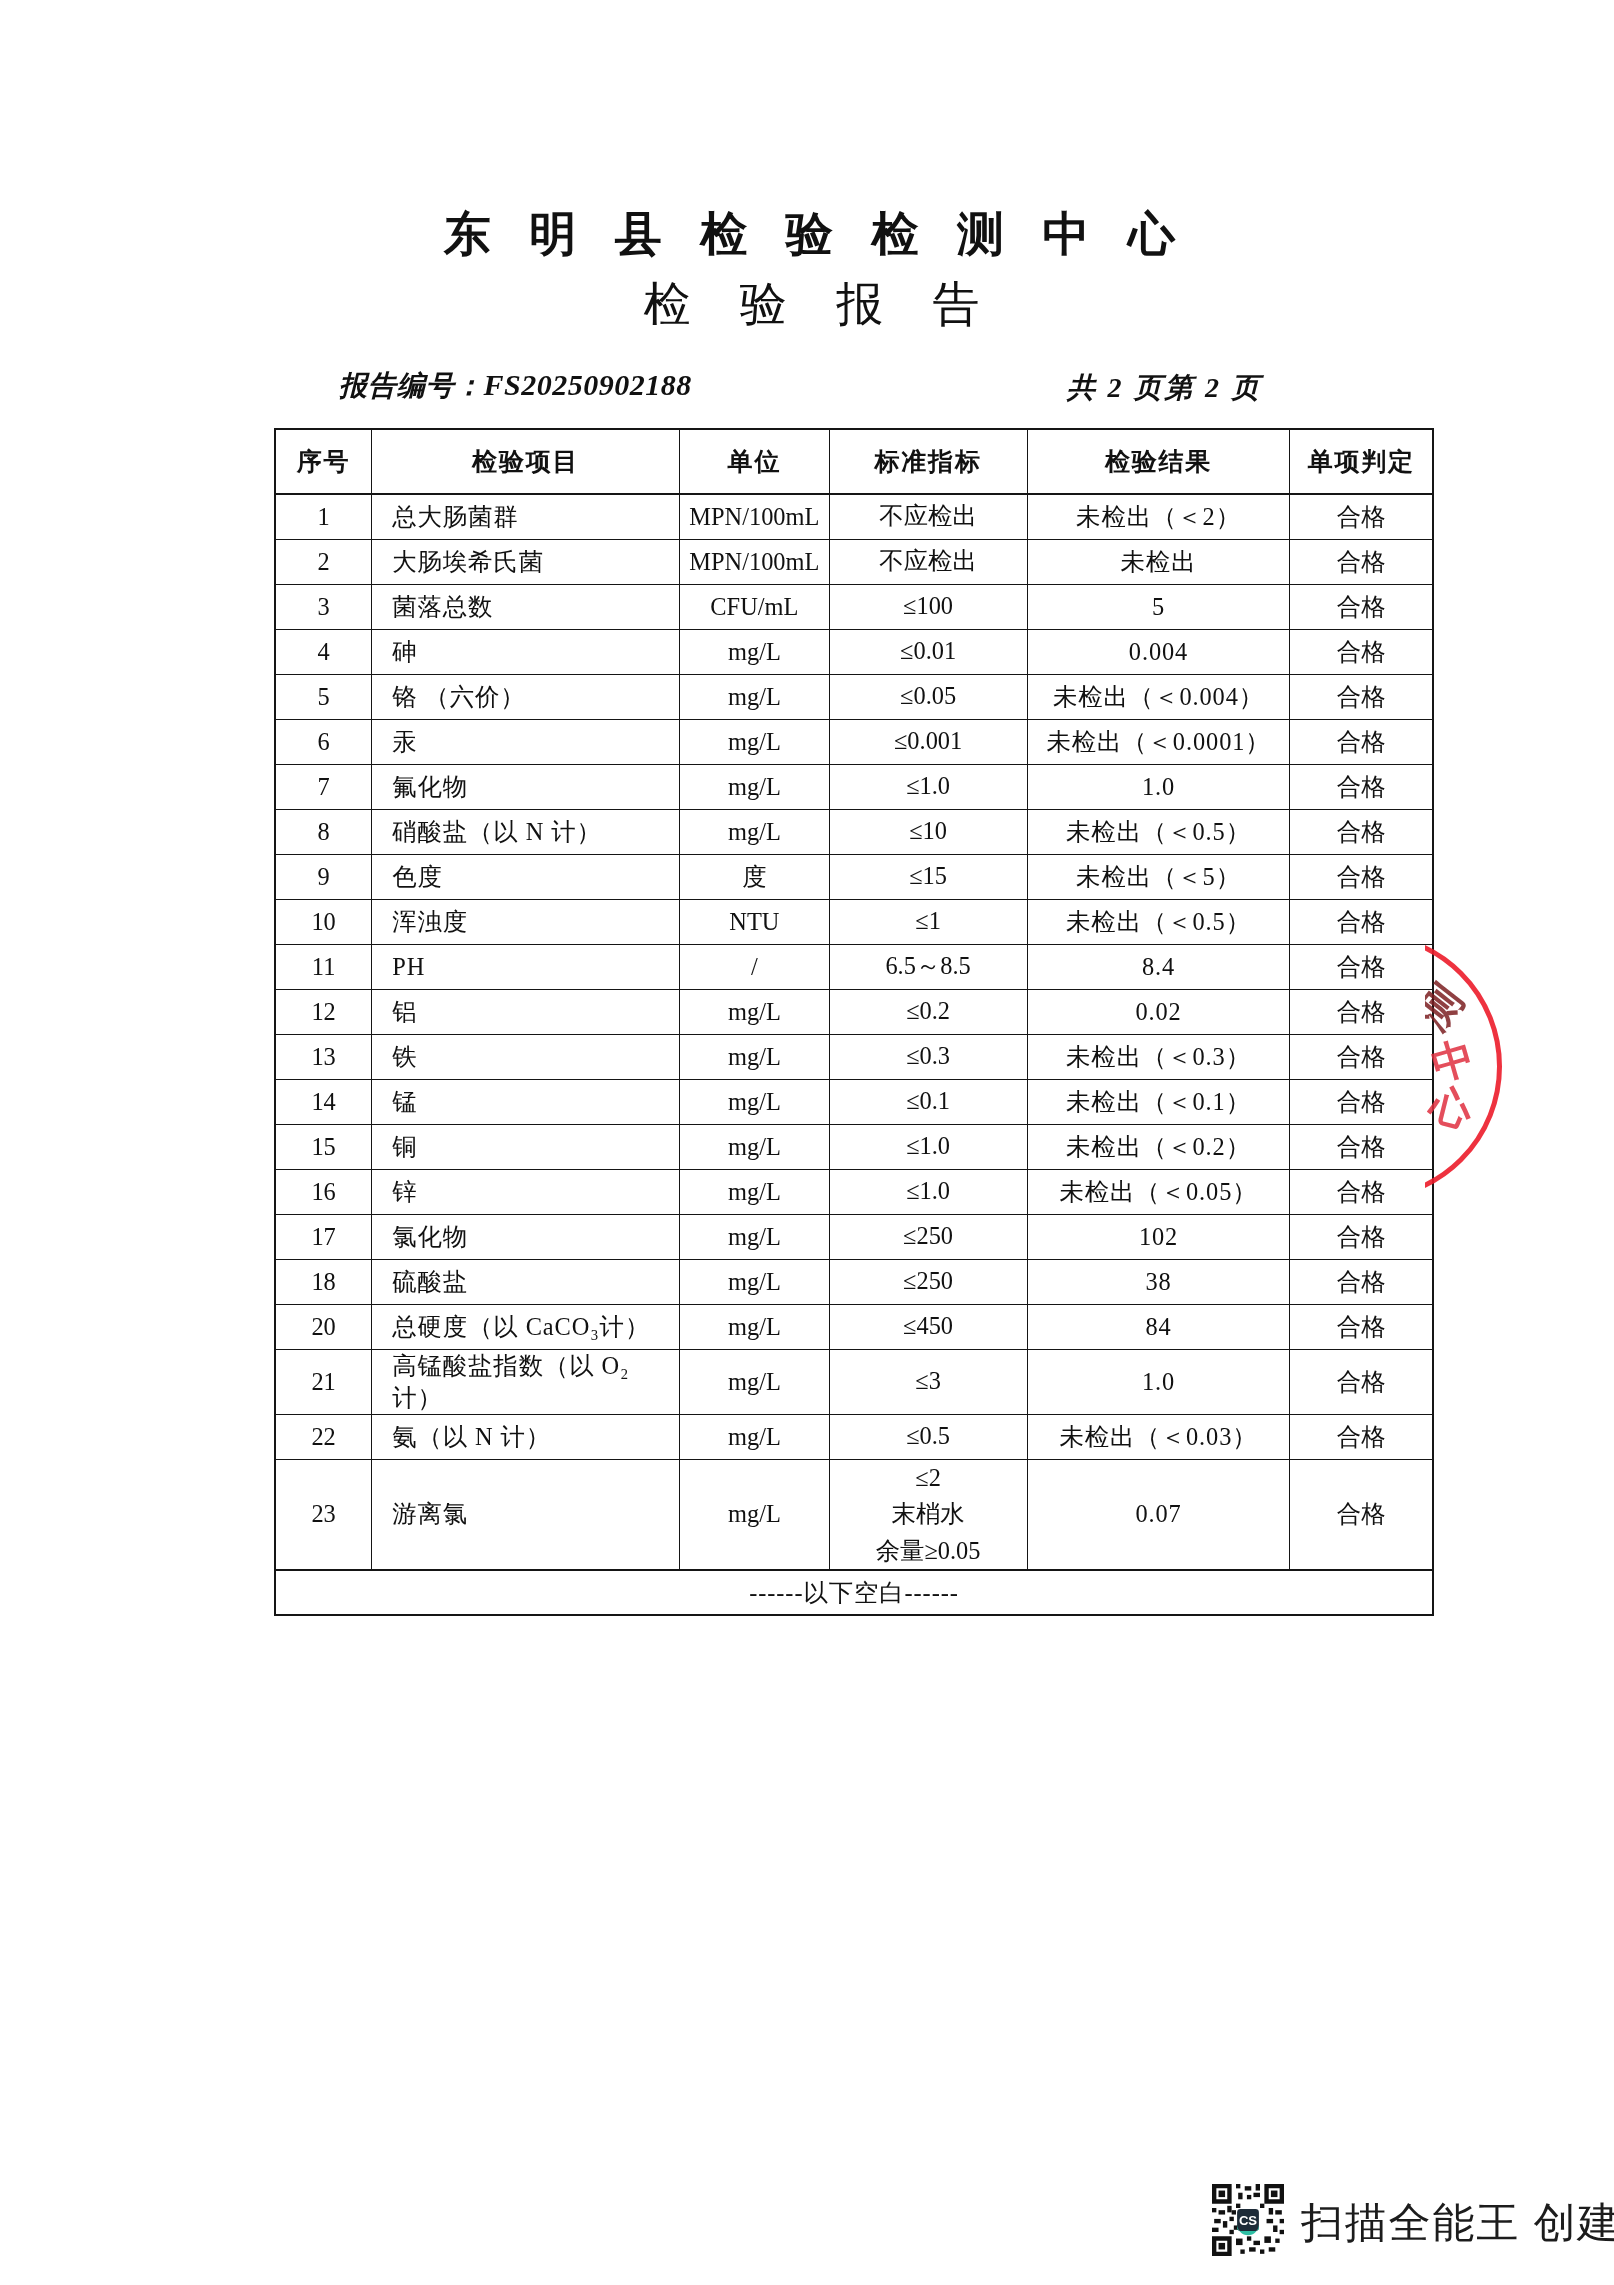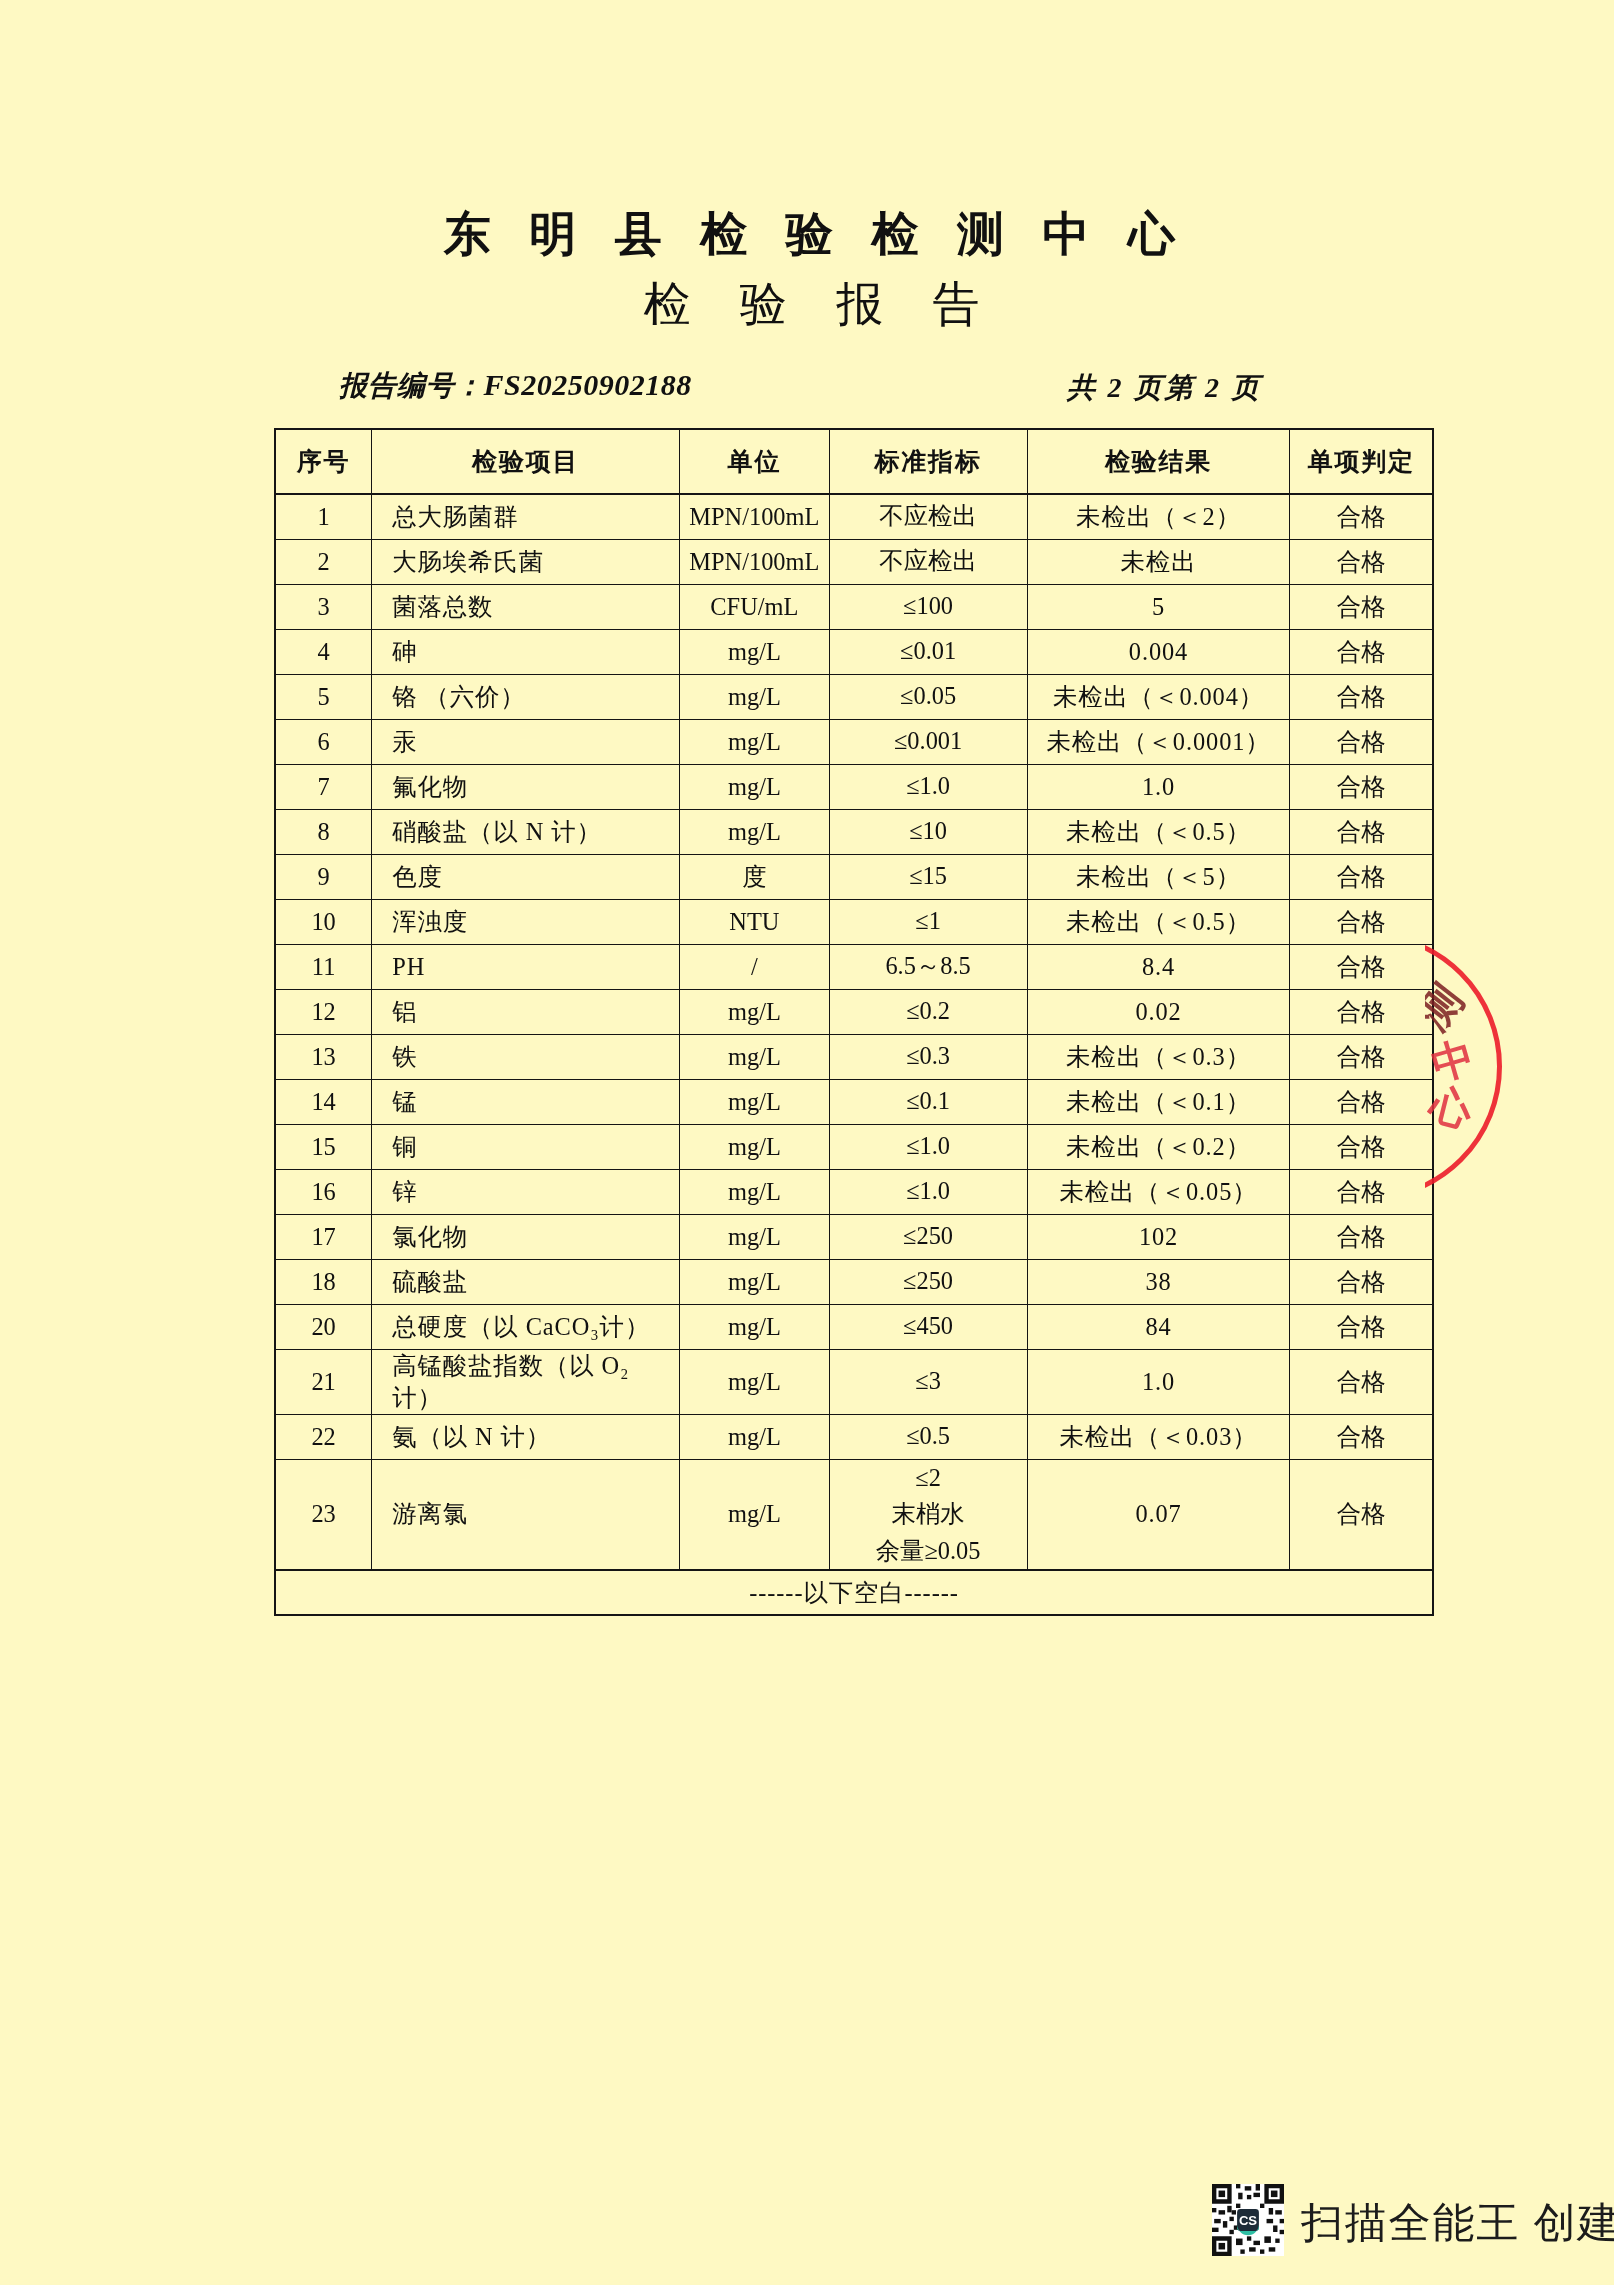--- a/index.html
+++ b/index.html
@@ -1,20 +1,20 @@
 <!DOCTYPE html>
 <html style="font-size:14.5px"><head>
 <meta charset="utf-8">
 <style>
   html,body { margin:0; padding:0; background:#888; }
   .page {
     position:relative;
     width:1615px; height:2285px;
     margin:0 auto;
-    background:#fef9c3;
+    background:#ffffff;
     font-family:"Liberation Serif", serif;
     color:#111;
     overflow:hidden;
   }
   .title1 {
     position:absolute; top:203px; left:0; width:100%;
     text-align:center;
     font-size:47px; font-weight:600;
     letter-spacing:0.82em; text-indent:0.9em;
     white-space:nowrap;

